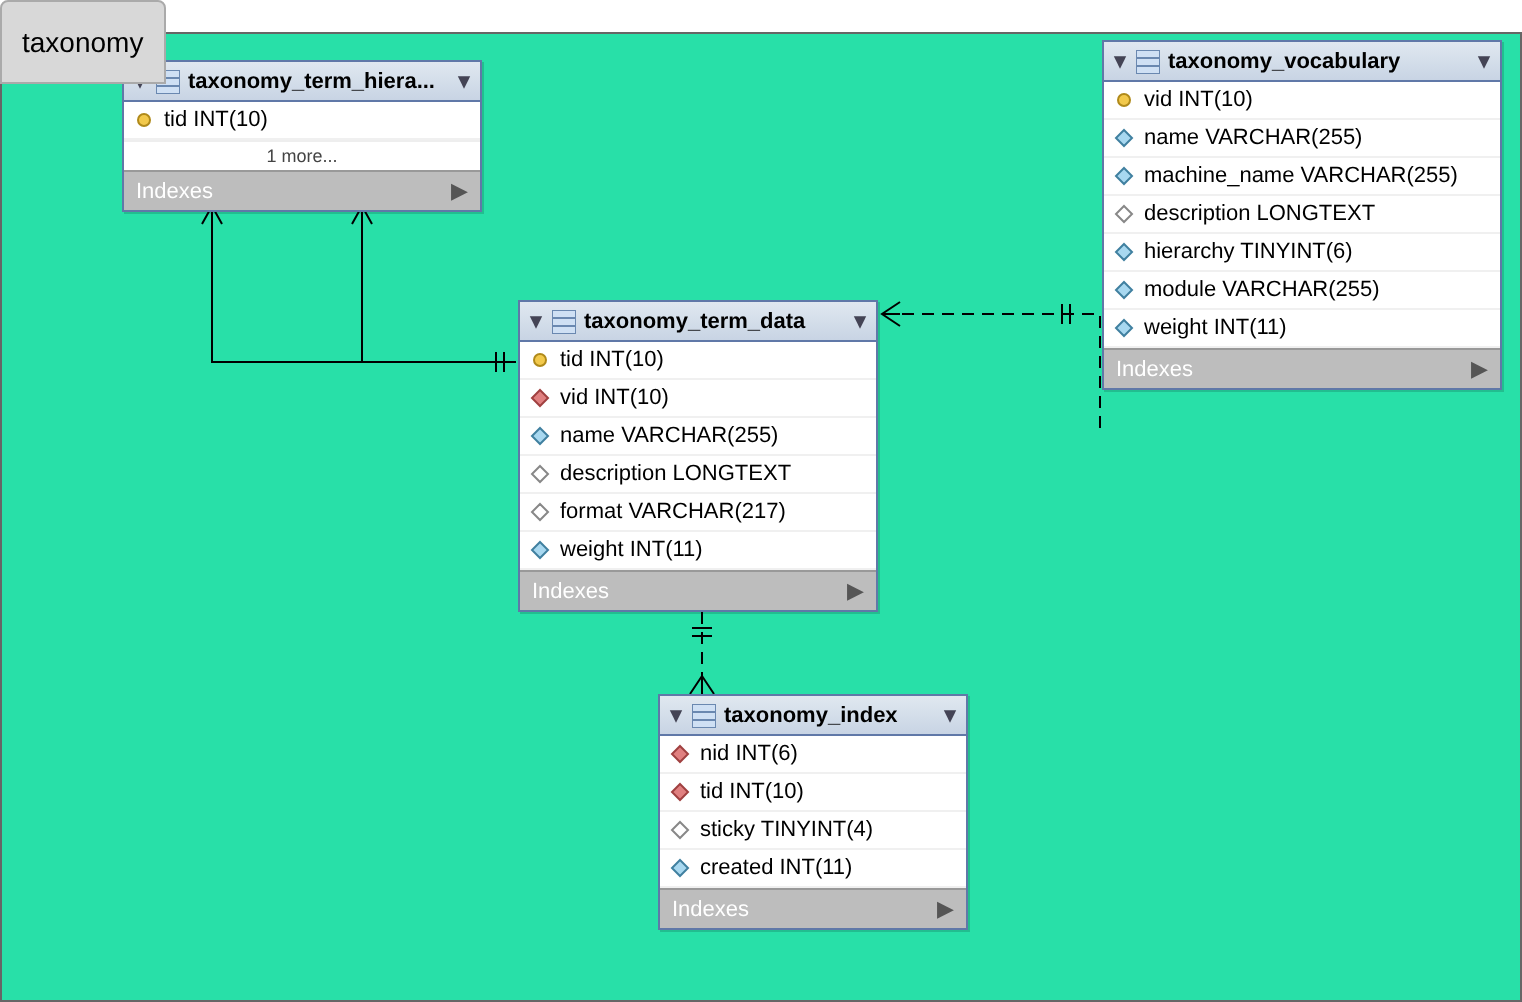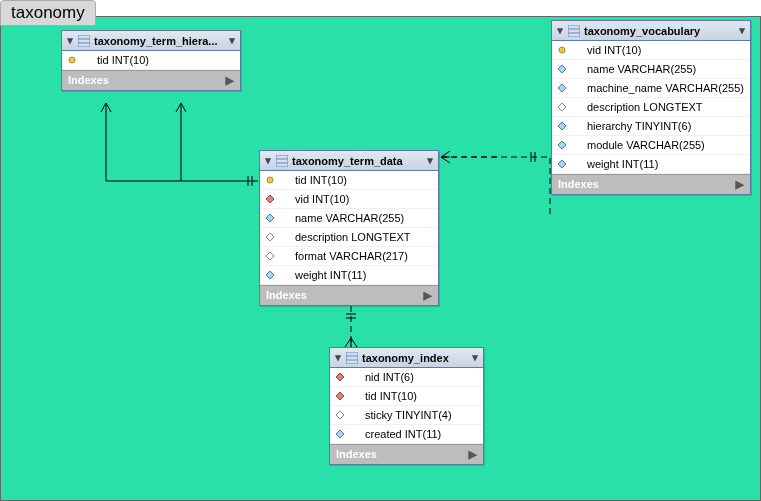--- a/index.html
+++ b/index.html
@@ -12,22 +12,22 @@
     position: relative;
     overflow: hidden;
   }
   .tab {
     position: absolute;
     top: 0; left: 0;
     background: #d8d8d8;
     border: 1px solid #aaa;
     border-top-left-radius: 4px;
     border-top-right-radius: 4px;
-    padding: 2px 10px;
-    font-size: 17px;
+    padding: 12px 10px;
+    font-size: 14px;
     z-index: 10;
   }
   .canvas {
     position: absolute;
     top: 16px; left: 0;
     width: 761px; height: 485px;
     background: #28e0a8;
     border: 1px solid #666;
   }
   .table {
@@ -51,38 +51,39 @@
     width: 8px; text-align: center; color: #445;
   }
   .table-icon {
     width: 12px; height: 12px;
     display: inline-flex; align-items: center; justify-content: center;
   }
   .col {
     padding: 3px 5px;
     display: flex;
     align-items: center;
-    gap: 20px;
+    gap: 5px;
     border-bottom: 1px solid #f0f0f0;
   }
   .col:last-of-type { border-bottom: none; }
   .more {
     text-align: center;
     font-size: 9px;
     color: #444;
     padding: 2px 0;
     border-top: 1px solid #eee;
   }
   .indexes {
     background: #bdbdbd;
     color: #fff;
     padding: 3px 6px;
-    font-weight: bold;
+    font-weight: normal;
     display: flex;
     justify-content: space-between;
+    align-items: center;
     border-top: 1px solid #999;
   }
   .indexes .arrow { color: #555; }
   .key { width: 10px; height: 10px; display: inline-block; }
   svg.connections {
     position: absolute; top: 0; left: 0;
     width: 100%; height: 100%;
     pointer-events: none;
   }
 </style>
@@ -132,20 +133,21 @@
       </span>
       <span>taxonomy_term_hiera...</span>
       <span class="expander" style="margin-left:auto">▾</span>
     </div>
     <div class="col">
       <span class="key"><svg width="10" height="10">
             <circle cx="5" cy="5" r="3" fill="#f2c94c" stroke="#b08a1a"></circle>
           </svg></span>
       <span>tid INT(10)</span>
     </div>
+    <div class="more"><span>1 more...</span></div>
     <div class="indexes">
       <span>Indexes</span>
       <span class="arrow">▶</span>
     </div>
   </div>
 
   <div class="table" style="left:258px; top:133px; width:180px;">
     <div class="table-header">
       <span class="expander">▾</span>
       <span class="table-icon">

